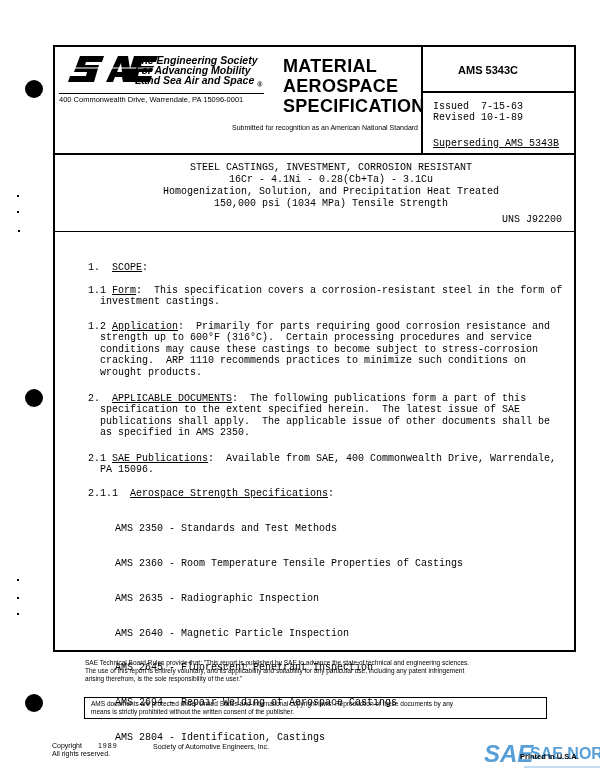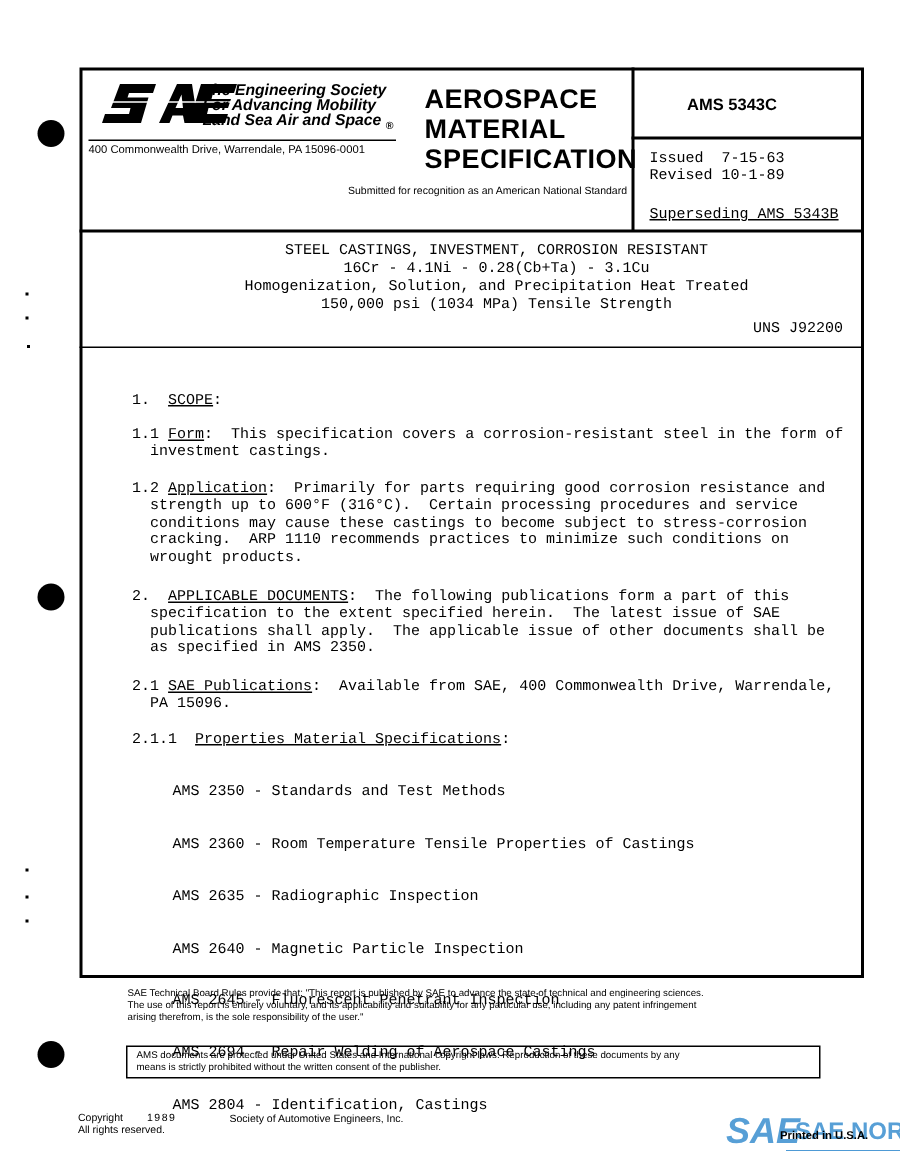--- a/index.html
+++ b/index.html
@@ -72,22 +72,22 @@
 </svg>
 <div class="logo-text">
   <div>The Engineering Society</div>
   <div>For Advancing Mobility</div>
   <div><span>Land Sea Air and Space</span> <span class="logo-sm">®</span></div>
 </div>
 <div class="address-rule"></div>
 <div class="address">400 Commonwealth Drive, Warrendale, PA 15096-0001</div>
 
 <div class="ams-title">
+  <div>MATERIAL</div>
   <div>AEROSPACE</div>
-  <div>MATERIAL</div>
   <div>SPECIFICATION</div>
 </div>
 <div class="submitted">Submitted for recognition as an American National Standard</div>
 
 <div class="docnum">AMS 5343C</div>
 <div class="dates mono">
   <div style="white-space:pre;">Issued  7-15-63</div>
   <div>Revised 10-1-89</div>
 </div>
 <div class="supersede mono">Superseding AMS 5343B</div>
@@ -123,21 +123,21 @@
     publications shall apply.  The applicable issue of other documents shall be
     as specified in AMS 2350.</span>
 </div>
 
 <div class="abs mono body-text" style="left:76px;top:441px;">
   <span>2.1</span> <span class="u">SAE Publications</span><span>:  Available from SAE, 400 Commonwealth Drive, Warrendale,
     PA 15096.</span>
 </div>
 
 <div class="abs mono body-text" style="left:76px;top:476px;">
-  <span>2.1.1</span>  <span class="u">Properties Material Specifications</span><span>:</span>
+  <span>2.1.1</span>  <span class="u">Aerospace Strength Specifications</span><span>:</span>
 </div>
 
 <div class="abs mono body-text" style="left:115px;top:500px;line-height:11.6px;">
   <div>AMS 2350 - Standards and Test Methods</div>
   <div>AMS 2360 - Room Temperature Tensile Properties of Castings</div>
   <div>AMS 2635 - Radiographic Inspection</div>
   <div>AMS 2640 - Magnetic Particle Inspection</div>
   <div>AMS 2645 - Fluorescent Penetrant Inspection</div>
   <div>AMS 2694 - Repair Welding of Aerospace Castings</div>
   <div>AMS 2804 - Identification, Castings</div>

